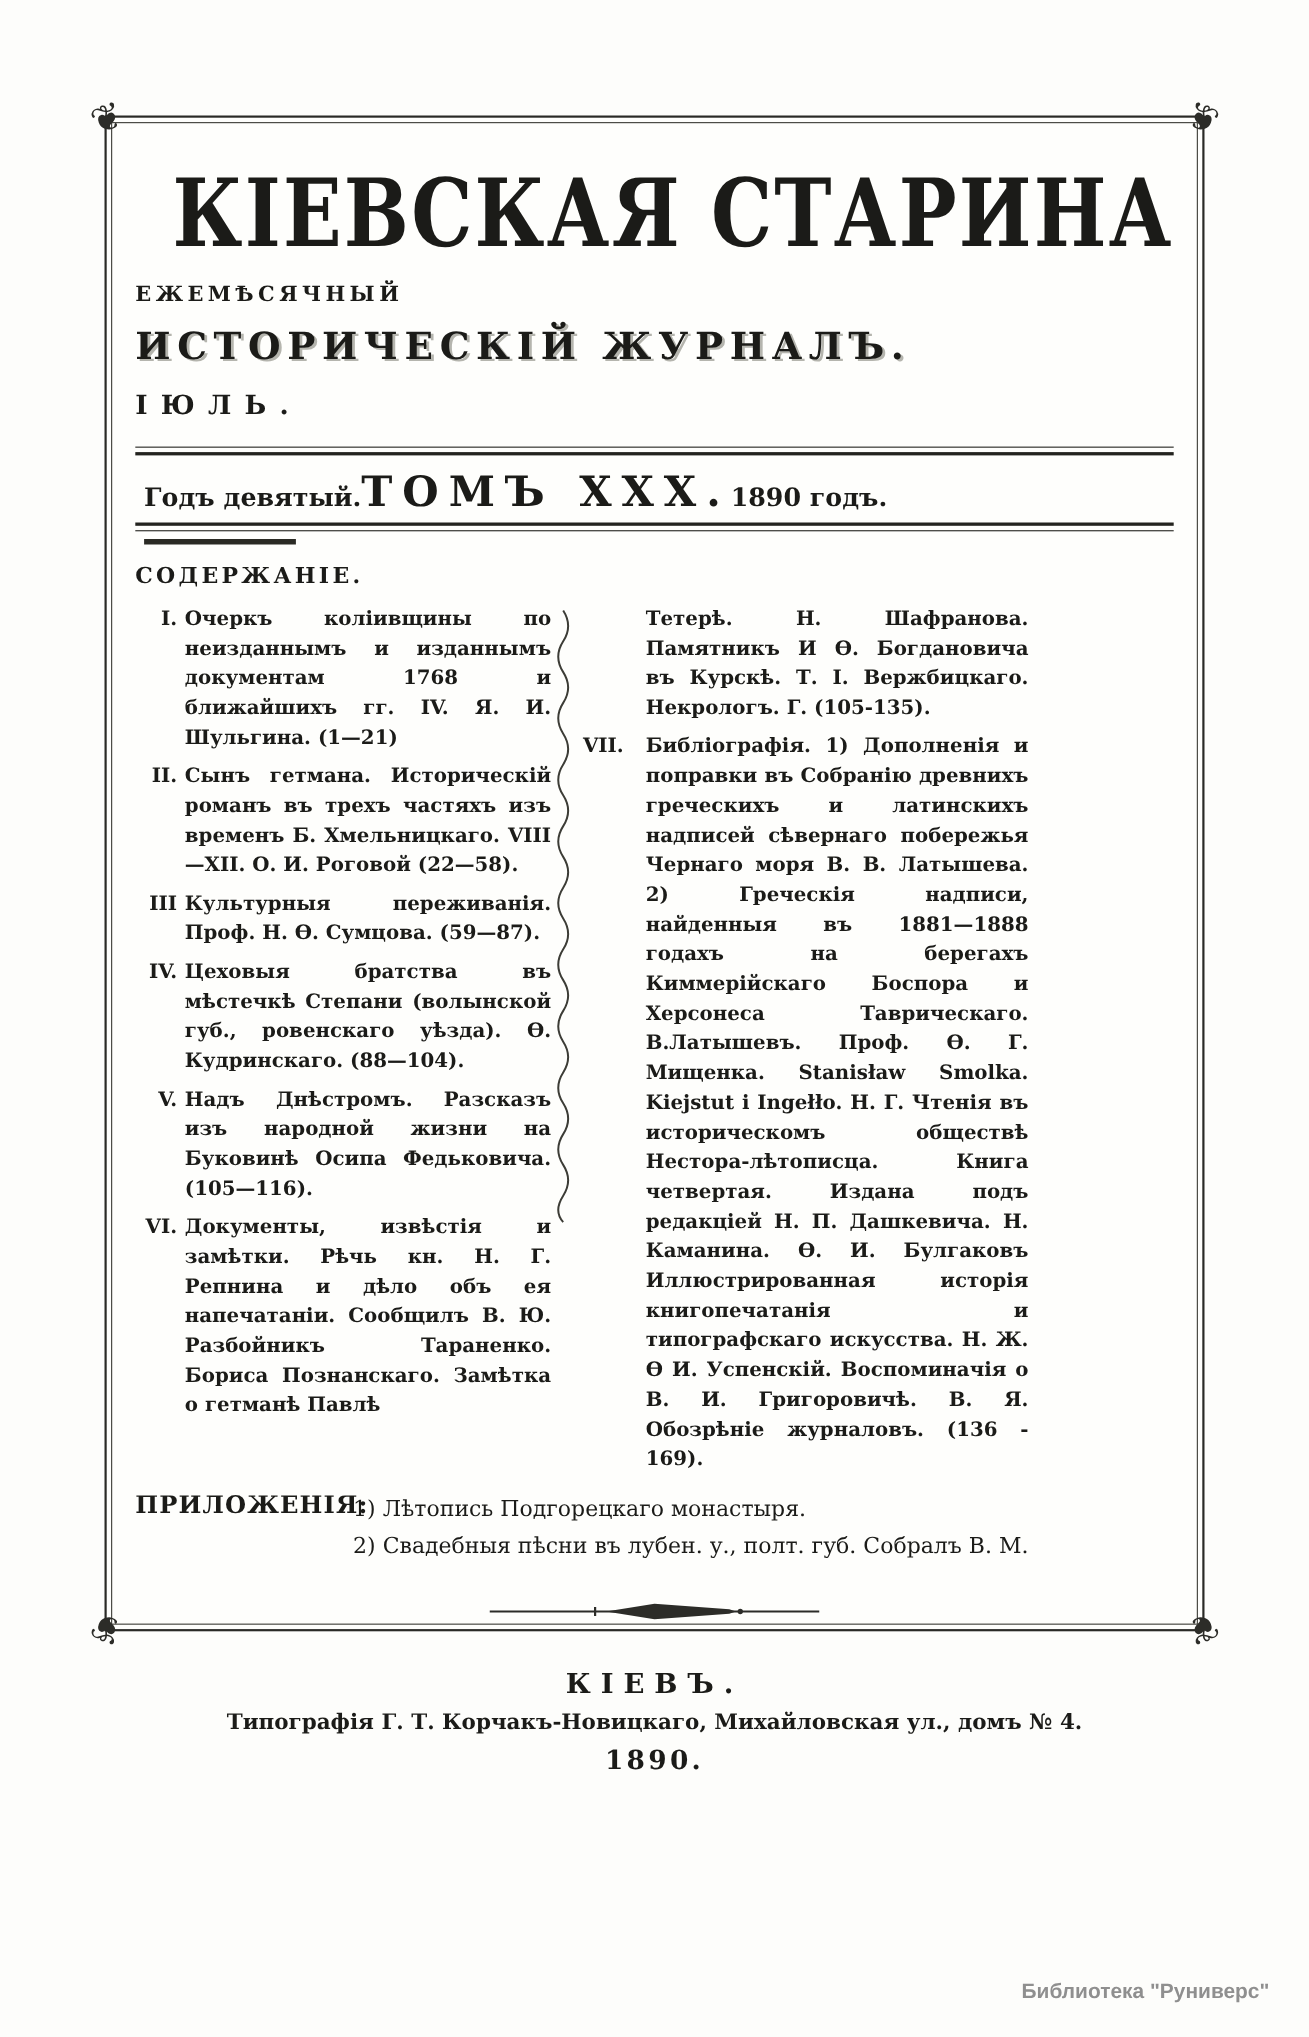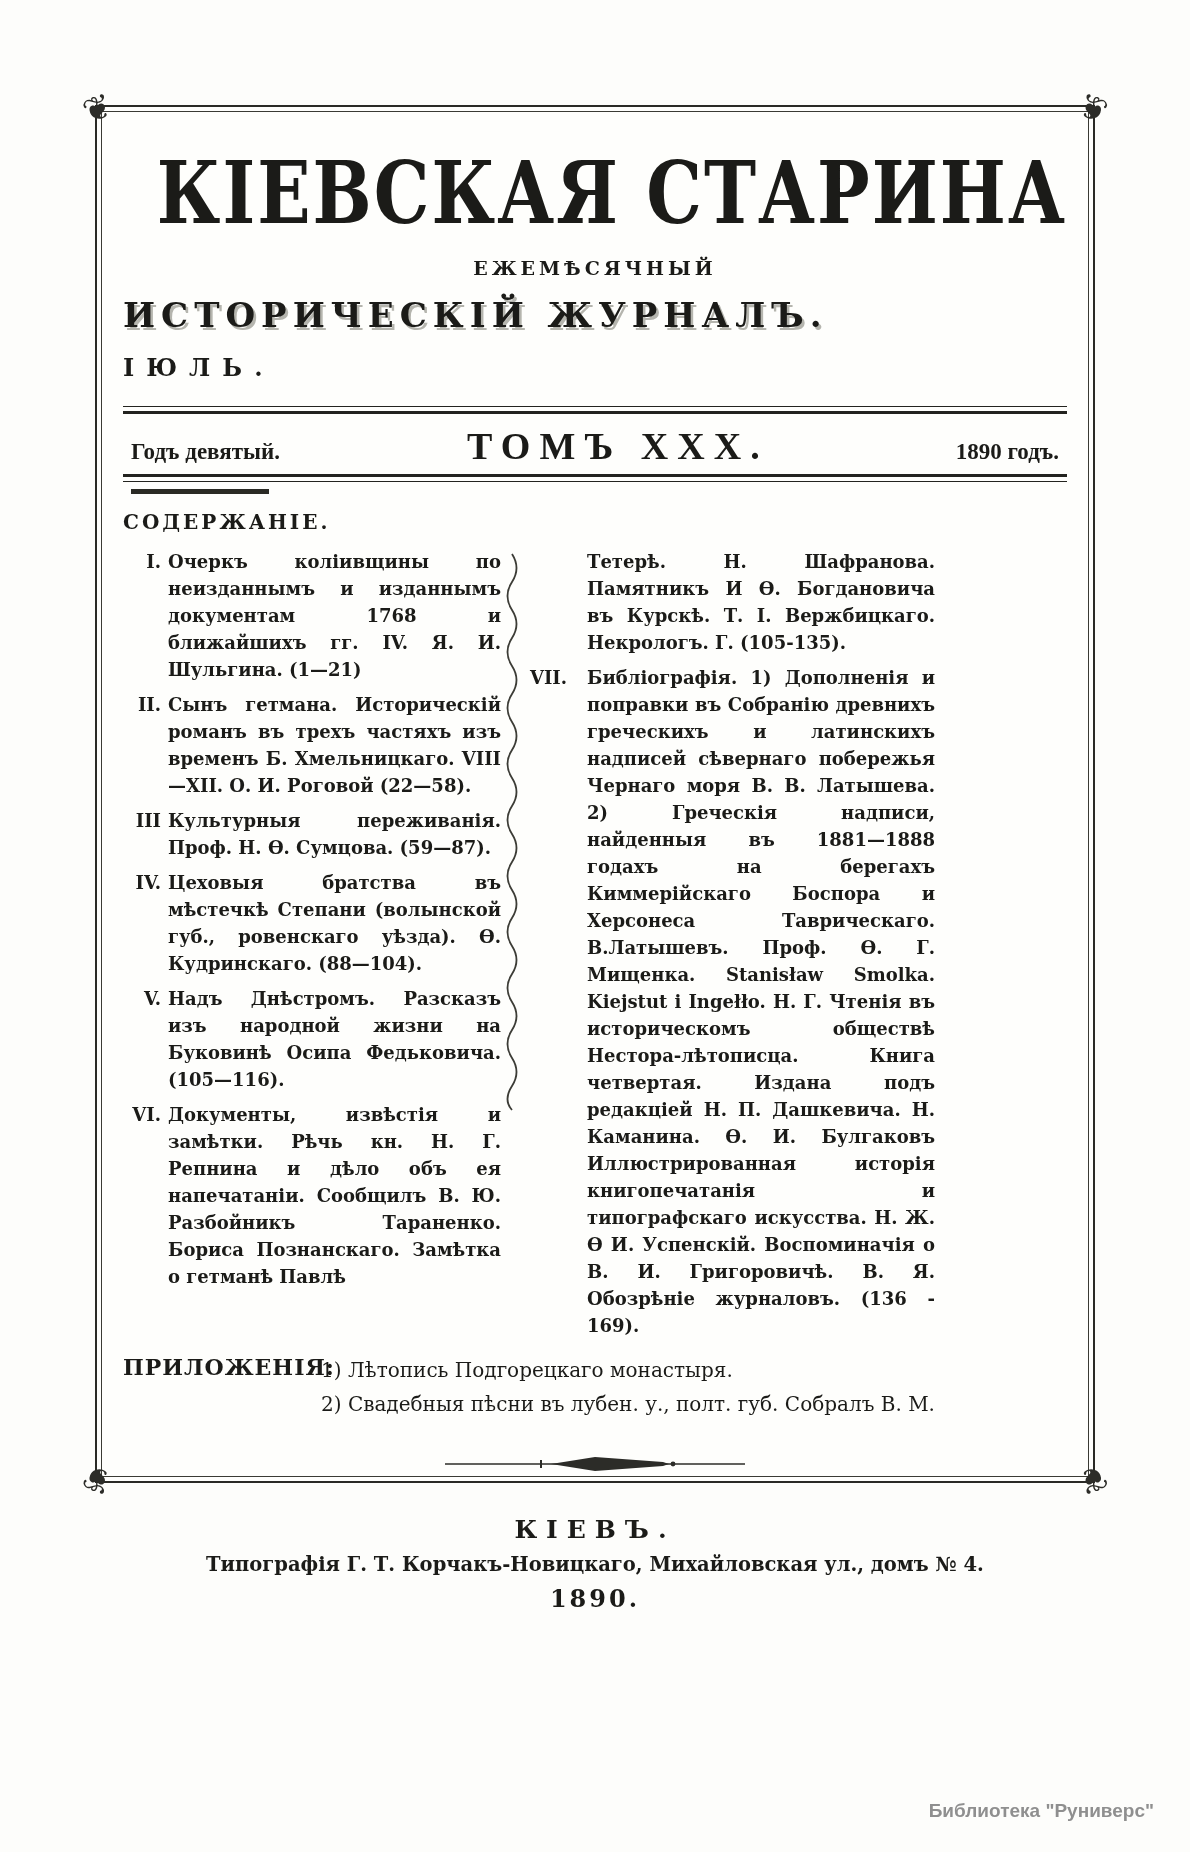--- a/index.html
+++ b/index.html
@@ -44,42 +44,42 @@
 
   .title {
     margin: 0; text-align: right;
     font-size: 70px; font-weight: 700;
     letter-spacing: 2px; line-height: 1;
     white-space: nowrap;
   }
   .title .stretch { display: inline-block; transform: scaleY(1.22); transform-origin: center; }
 
   .sub1 {
-    margin-top: 28px; text-align: center;
+    margin-top: 28px; 
     font-size: 19px; font-weight: 700; letter-spacing: 4px;
   }
   .sub2 {
     margin-top: 16px; text-align: left;
     font-size: 34px; font-weight: 700; letter-spacing: 6px;
     text-shadow: 2.5px 2.5px 0 #b5b5ae;
     white-space: nowrap;
   }
   .month {
     margin-top: 18px; 
     font-size: 24px; font-weight: 700; letter-spacing: 12px;
   }
 
   .rule { box-sizing: border-box; }
   .rule-a { margin-top: 24px; height: 8px; border-top: 1.5px solid #23231f; border-bottom: 3.5px solid #23231f; }
   .rule-b { margin-top: 6px; height: 8px; border-top: 3.5px solid #23231f; border-bottom: 1.5px solid #23231f; }
   .rule-fragment { width: 138px; height: 4.5px; background: #2a2a24; margin: 7px 0 0 8px; }
 
   .volume-line {
     margin: 10px 8px 4px 8px;
-    display: flex; align-items: baseline; justify-content: space-between; font-family: Liberation Serif, serif;
+    display: flex; align-items: baseline; 
   }
   .vol-left, .vol-right { font-size: 23px; font-weight: 700; }
   .vol-center { font-size: 38px; font-weight: 700; letter-spacing: 9px; }
 
   .contents-heading {
     margin: 16px 0 0 0; text-align: left;
     font-size: 20px; font-weight: 700; letter-spacing: 3px;
   }
 
   .toc { display: flex; margin-top: 14px; align-items: flex-start; }

